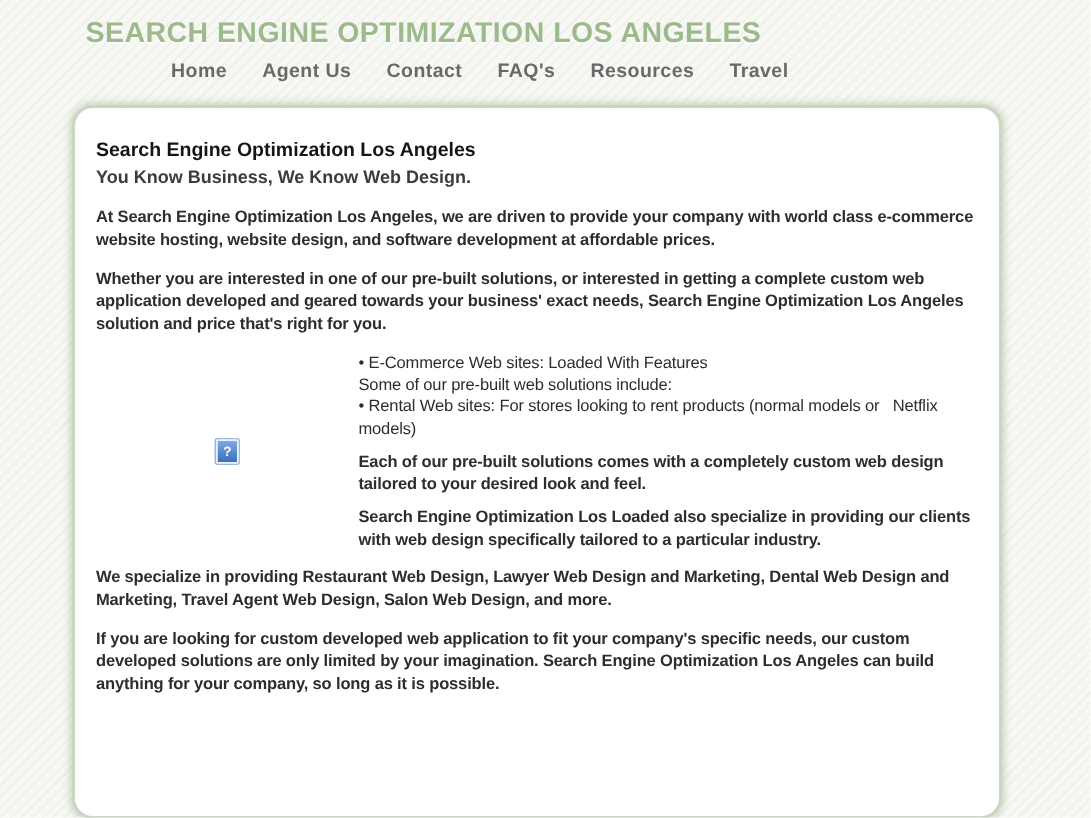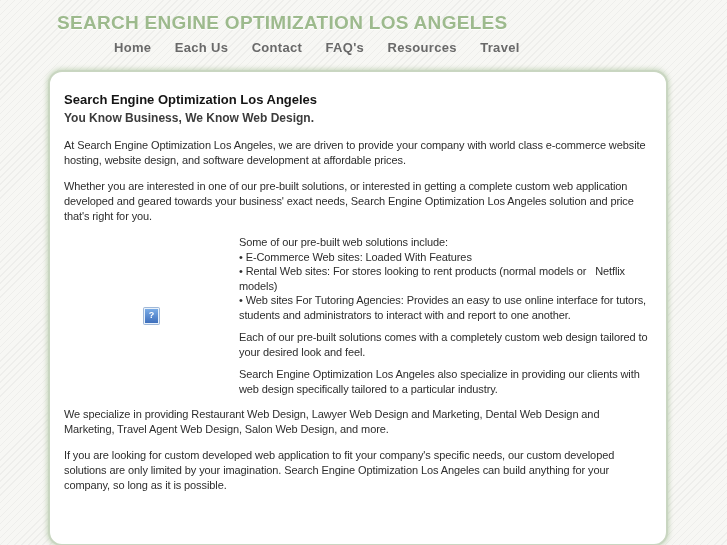--- a/index.html
+++ b/index.html
@@ -53,20 +53,21 @@
     font-size:12px;
     color:#3c3c3c;
     font-weight:bold;
   }
   .content-box p{
     margin:0 0 11px 0;
     font-size:11px;
     line-height:15px;
     letter-spacing:-0.1px;
     color:#2d2d2d;
+    font-weight:bold;
   }
   .media-row{
     display:flex;
     margin:0 0 11px 0;
   }
   .img-cell{
     flex:0 0 175px;
     display:flex;
     align-items:center;
     justify-content:center;
@@ -92,45 +93,44 @@
   }
   .text-cell p{margin:8px 0 0 0;line-height:14.5px;}
 </style>
 </head>
 <body>
 
 <header class="site-header">
   <h1 class="site-title">SEARCH ENGINE OPTIMIZATION LOS ANGELES</h1>
   <nav class="main-nav">
     <a href="#">Home</a>
-    <a href="#">Each Us</a>
+    <a href="#">Agent Us</a>
     <a href="#">Contact</a>
     <a href="#">FAQ's</a>
     <a href="#">Resources</a>
     <a href="#">Travel</a>
   </nav>
 </header>
 
 <main class="content-box">
   <h2 class="content-heading">Search Engine Optimization Los Angeles</h2>
   <div class="tagline">You Know Business, We Know Web Design.</div>
 
   <p>At Search Engine Optimization Los Angeles, we are driven to provide your company with world class e-commerce website hosting, website design, and software development at affordable prices.</p>
   <p>Whether you are interested in one of our pre-built solutions, or interested in getting a complete custom web application developed and geared towards your business' exact needs, Search Engine Optimization Los Angeles solution and price that's right for you.</p>
 
   <div class="media-row">
     <div class="img-cell">
       <span class="broken-img">?</span>
     </div>
     <div class="text-cell">
+      <div class="line">• E-Commerce Web sites: Loaded With Features</div>
       <div class="line">Some of our pre-built web solutions include:</div>
-      <div class="line">• E-Commerce Web sites: Loaded With Features</div>
       <div class="line">• Rental Web sites: For stores looking to rent products (normal models or &nbsp; Netflix models)</div>
-      <div class="line">• Web sites For Tutoring Agencies: Provides an easy to use online interface for tutors, students and administrators to interact with and report to one another.</div>
       <p>Each of our pre-built solutions comes with a completely custom web design tailored to your desired look and feel.</p>
-      <p>Search Engine Optimization Los Angeles also specialize in providing our clients with web design specifically tailored to a particular industry.</p>
+      <p>Search Engine Optimization Los Loaded also specialize in providing our clients with web design specifically tailored to a particular industry.</p>
     </div>
   </div>
 
   <p>We specialize in providing Restaurant Web Design, Lawyer Web Design and Marketing, Dental Web Design and Marketing, Travel Agent Web Design, Salon Web Design, and more.</p>
   <p>If you are looking for custom developed web application to fit your company's specific needs, our custom developed solutions are only limited by your imagination. Search Engine Optimization Los Angeles can build anything for your company, so long as it is possible.</p>
 
 </main>
 
 </body></html>

